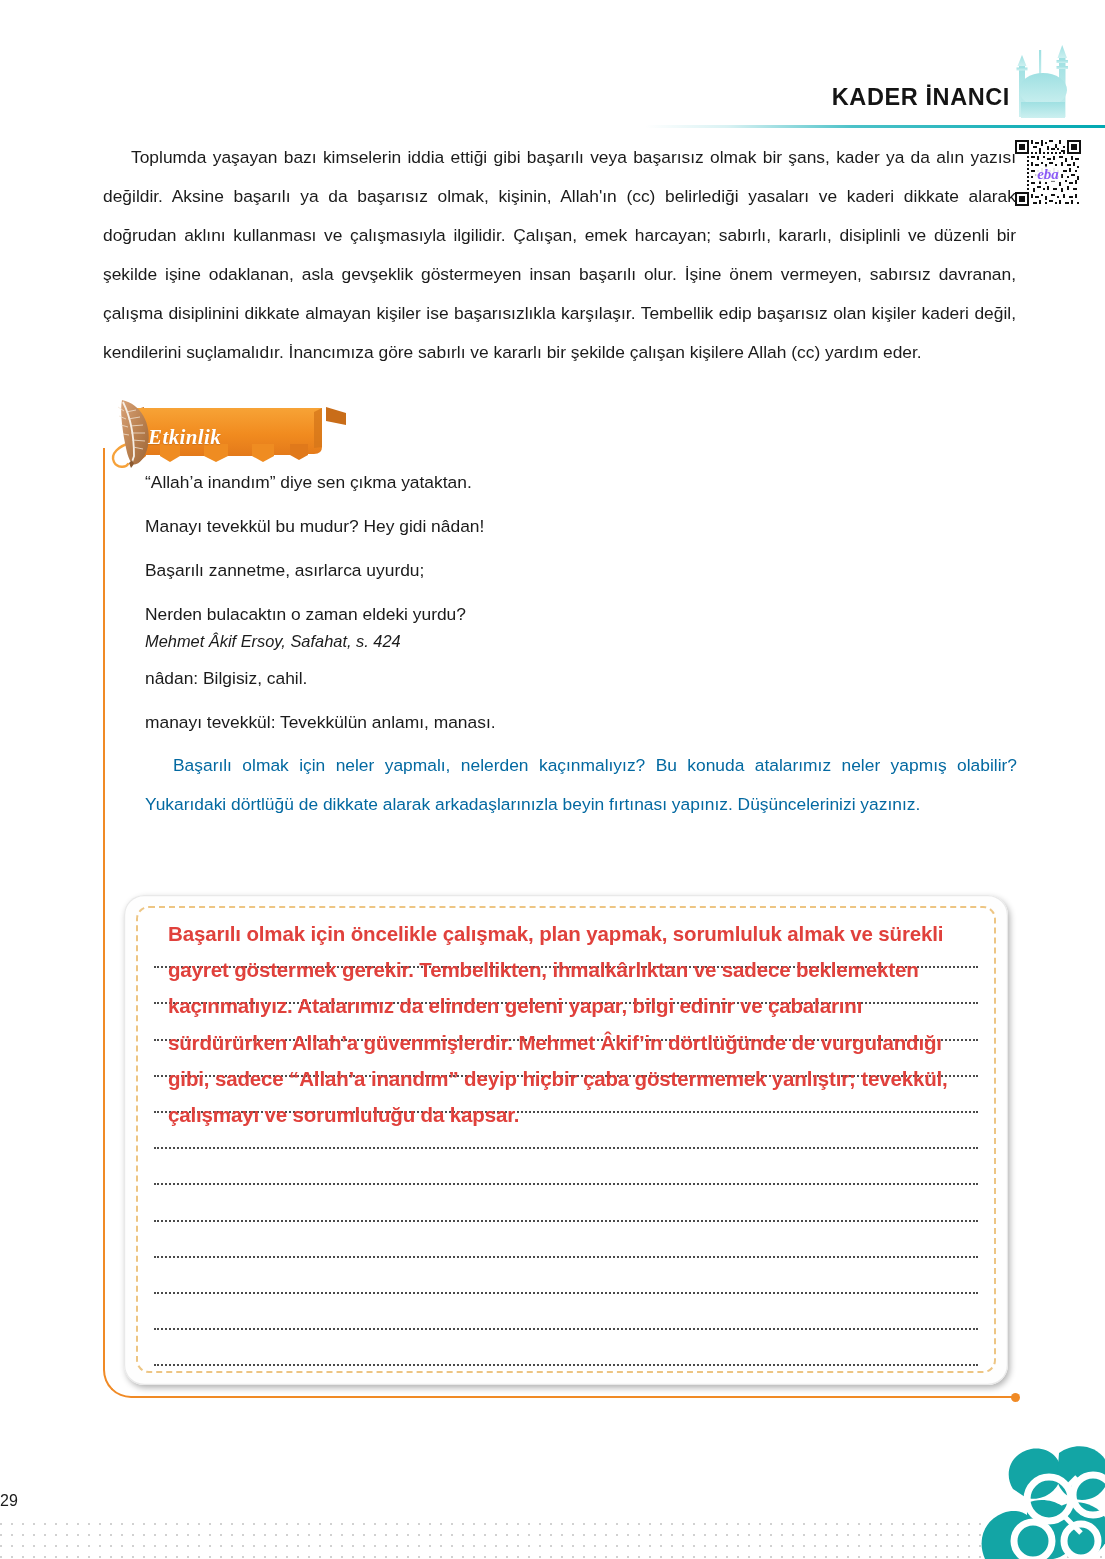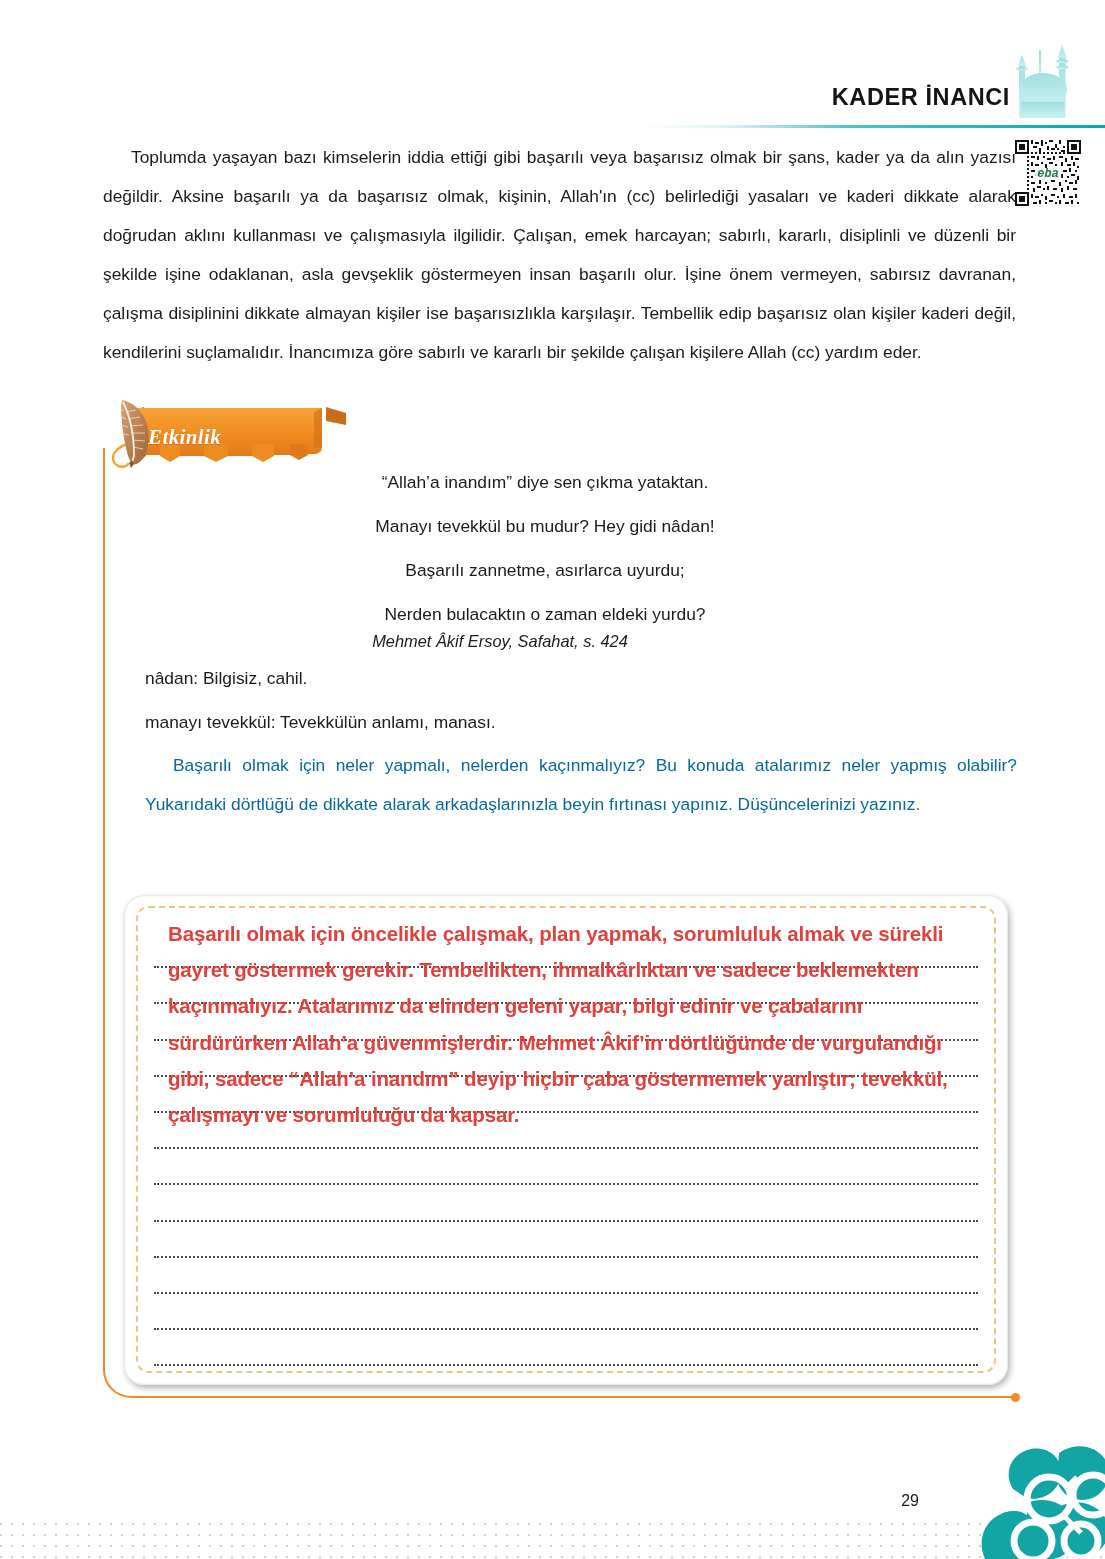--- a/index.html
+++ b/index.html
@@ -67,25 +67,25 @@
     top: 140px;
     width: 66px;
     height: 66px;
     background: #fff;
   }
   #qr-code .qr-canvas { width: 66px; height: 66px; display: block; }
   #qr-code .eba {
     position: absolute;
     left: 50%; top: 52%;
     transform: translate(-50%,-50%);
-    font-family: Liberation Mono, monospace;
+    font-family: Liberation Serif, serif;
     font-style: italic;
     font-weight: bold;
-    font-size: 12px;
-    color: #15803d;
+    font-size: 15px;
+    color: #8b5cf6;
     background: rgba(255,255,255,0.92);
     padding: 0 2px;
     line-height: 1;
   }
 
   
   #intro {
     position: absolute;
     left: 103px;
     top: 138px;
@@ -142,29 +142,28 @@
 
   
   .act-text {
     position: absolute;
     left: 145px;
     font-size: 17.4px;
     color: #1b1b1b;
     line-height: 24px;
   }
   #poem { top: 470px; width: 800px; }
-  #poem .line { margin-bottom: 20px; text-align: center; }
+  #poem .line { margin-bottom: 20px; }
   #poem .line:last-child { margin-bottom: 12px; }
 
   #poem-source {
     position: absolute;
     left: 145px;
     top: 632px;
     width: 710px;
-    text-align: center;
     font-size: 16.4px;
     font-style: italic;
     color: #1b1b1b;
   }
 
   #glossary { top: 666px; width: 800px; }
   #glossary .line { margin-bottom: 20px; }
 
   #task {
     position: absolute;
@@ -226,21 +225,21 @@
     color: #e0413c;
     letter-spacing: -0.15px;
   }
 
   
   #page-number {
     position: absolute;
     left: 0;
     top: 1492px;
     width: 919px;
-    text-align: right;
+    text-align: left;
     font-size: 16px;
     color: #1b1b1b;
   }
 
   #footer-dots {
     position: absolute;
     left: 0;
     bottom: 0;
     width: 1105px;
     height: 36px;

